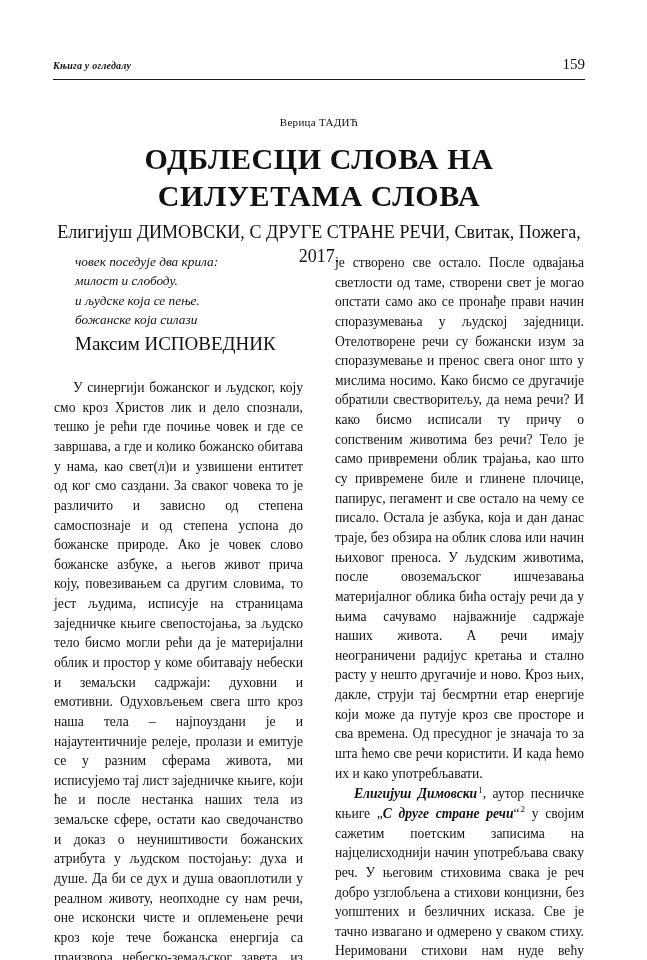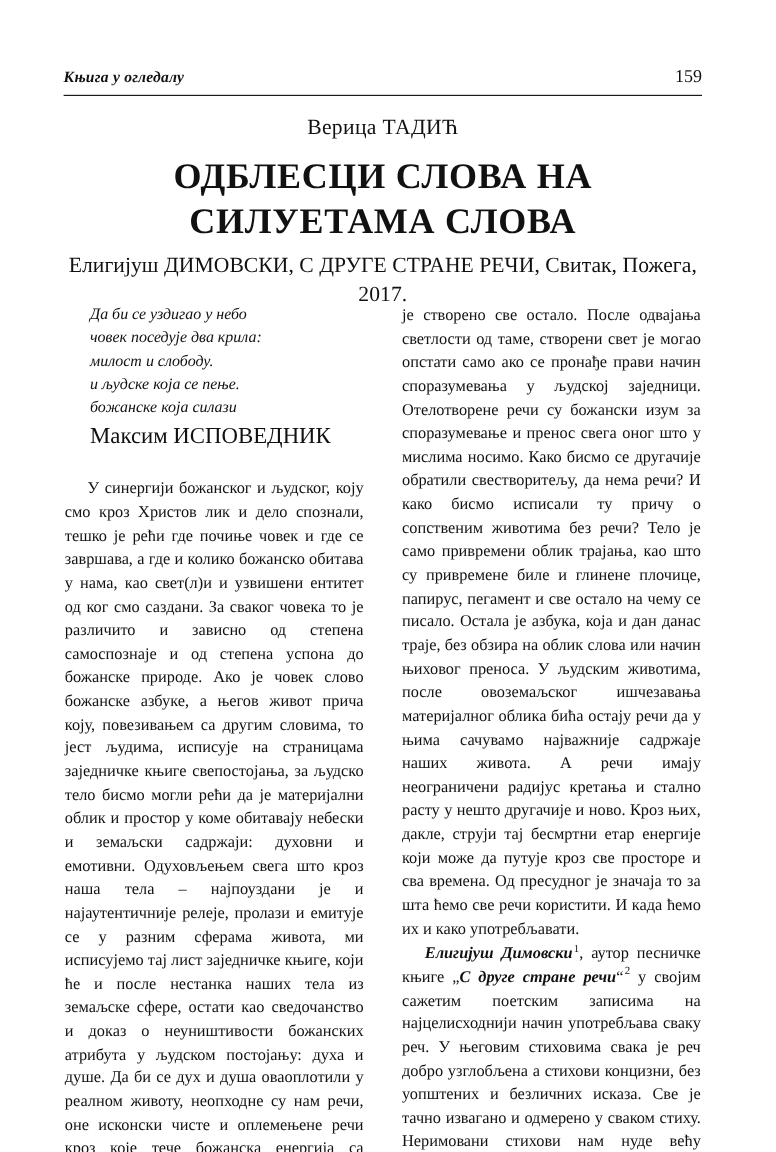--- a/index.html
+++ b/index.html
@@ -29,21 +29,21 @@
     left: 53px;
     top: 56px;
     width: 532px;
     display: flex;
     align-items: baseline;
     justify-content: space-between;
   }
   .running-head-title {
     font-style: italic;
     font-weight: bold;
-    font-size: 13px;
+    font-size: 10px;
     letter-spacing: 0.2px;
   }
   .running-head-page {
     font-size: 15px;
   }
   .head-rule {
     position: absolute;
     left: 53px;
     top: 79px;
     width: 532px;
@@ -53,23 +53,24 @@
 
   
   .title-block {
     position: absolute;
     left: 53px;
     top: 96px;
     width: 532px;
     text-align: center;
   }
   .byline {
-    font-size: 18px;
+    font-size: 11px;
     letter-spacing: 0.3px;
     margin-bottom: 13px;
+    margin-top: 20px;
   }
   .doc-title {
     font-size: 30px;
     font-weight: bold;
     line-height: 1.22;
     letter-spacing: 0.6px;
     margin: 0;
   }
   .doc-subtitle {
     font-size: 18px;
@@ -149,21 +150,20 @@
       <span>ОДБЛЕСЦИ СЛОВА НА</span><br>
       <span>СИЛУЕТАМА СЛОВА</span>
     </h1>
     <div class="doc-subtitle">Елигијуш ДИМОВСКИ, С ДРУГЕ СТРАНЕ РЕЧИ, Свитак, Пожега, 2017.</div>
   </div>
 
   <div class="columns">
 
     <div class="col col-left">
       <div class="epigraph">
-        <span class="epigraph-line">Да би се уздигао у небо</span>
         <span class="epigraph-line">човек поседује два крила:</span>
         <span class="epigraph-line">милост и слободу.</span>
         <span class="epigraph-line">и људске која се пење.</span>
         <span class="epigraph-line">божанске која силази</span>
         <div class="epigraph-attrib">Максим ИСПОВЕДНИК</div>
       </div>
 
       <p class="body indent first-para">У синергији божанског и људског, коју смо кроз Христов лик и дело спознали, тешко је рећи где почиње човек и где се завршава, а где и колико божанско обитава у нама, као свет(л)и и узвишени ентитет од ког смо саздани. За сваког човека то је различито и зависно од степена самоспознаје и од степена успона до божанске природе. Ако је човек слово божанске азбуке, а његов живот прича коју, повезивањем са другим словима, то јест људима, исписује на страницама заједничке књиге свепостојања, за људско тело бисмо могли рећи да је материјални облик и простор у коме обитавају небески и земаљски садржаји: духовни и емотивни. Одуховљењем свега што кроз наша тела – најпоуздани је и најаутентичније релеје, пролази и емитује се у разним сферама живота, ми исписујемо тај лист заједничке књиге, који ће и после нестанка наших тела из земаљске сфере, остати као сведочанство и доказ о неуништивости божанских атрибута у људском постојању: духа и душе. Да би се дух и душа оваоплотили у реалном животу, неопходне су нам речи, оне исконски чисте и оплемењене речи кроз које тече божанска енергија са праизвора небеско-земаљског завета, из којих</p>
     </div>
 

